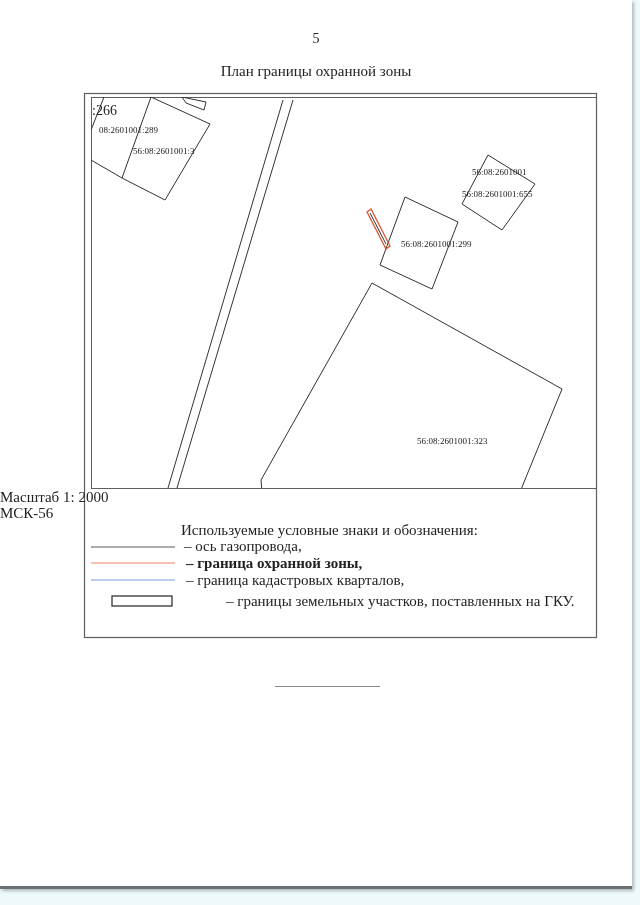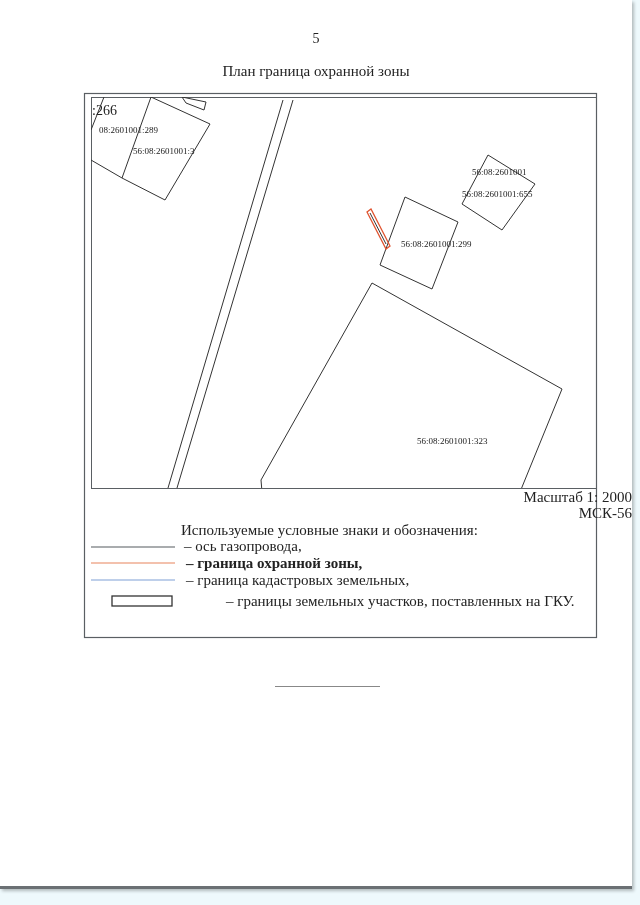--- a/index.html
+++ b/index.html
@@ -20,33 +20,33 @@
     text-align: center; font-size: 14px;
   }
   .page-title {
     position: absolute; left: 0; width: 632px; top: 63px;
     text-align: center; font-size: 15px;
   }
   .map-svg { position: absolute; left: 0; top: 0; }
   .legend-text {
     position: absolute; font-size: 15px; white-space: nowrap; color: #222;
   }
-  .center { text-align: right; left: 0; width: 632px; }
+  .center { text-align: left; left: 0; width: 632px; }
   .separator {
     position: absolute; left: 275px; top: 686px; width: 105px; height: 0;
     border-top: 1px solid #888;
   }
 </style>
 </head>
 <body>
 
 <div class="page">
 
   <div class="page-number">5</div>
-  <div class="page-title">План граница охранной зоны</div>
+  <div class="page-title">План границы охранной зоны</div>
 
   <svg class="map-svg" width="632" height="886">
     <defs>
       <clipPath id="mapclip">
           <rect x="91" y="97" width="505" height="391"></rect>
         </clipPath>
     </defs>
 
     <rect x="84.5" y="93.5" width="512" height="544" fill="none" stroke="#5a5f63" stroke-width="1.2"></rect>
 
@@ -86,17 +86,17 @@
   <div class="legend-text" style="left:472px;top:167px;font-size:9px;">56:08:2601001</div>
   <div class="legend-text" style="left:462px;top:189px;font-size:9px;">56:08:2601001:655</div>
   <div class="legend-text" style="left:385px;top:239px;font-size:9px;padding-left:16px;">56:08:2601001:299</div>
   <div class="legend-text" style="left:376px;top:436px;font-size:9px;padding-left:41px;">56:08:2601001:323</div>
 
   <div class="legend-text center" style="top:489px;">Масштаб 1: 2000</div>
   <div class="legend-text center" style="top:505px;">МСК-56</div>
   <div class="legend-text" style="left:181px;top:522px;">Используемые условные знаки и обозначения:</div>
   <div class="legend-text" style="left:184px;top:538px;">– ось газопровода,</div>
   <div class="legend-text" style="left:186px;top:555px;font-weight:bold;">– граница охранной зоны,</div>
-  <div class="legend-text" style="left:186px;top:572px;">– граница кадастровых земельных,</div>
+  <div class="legend-text" style="left:186px;top:572px;">– граница кадастровых кварталов,</div>
   <div class="legend-text" style="left:186px;top:593px;margin-left:40px;">– границы земельных участков, поставленных на ГКУ.</div>
 
   <div class="separator"></div>
 </div>
 
 </body></html>

